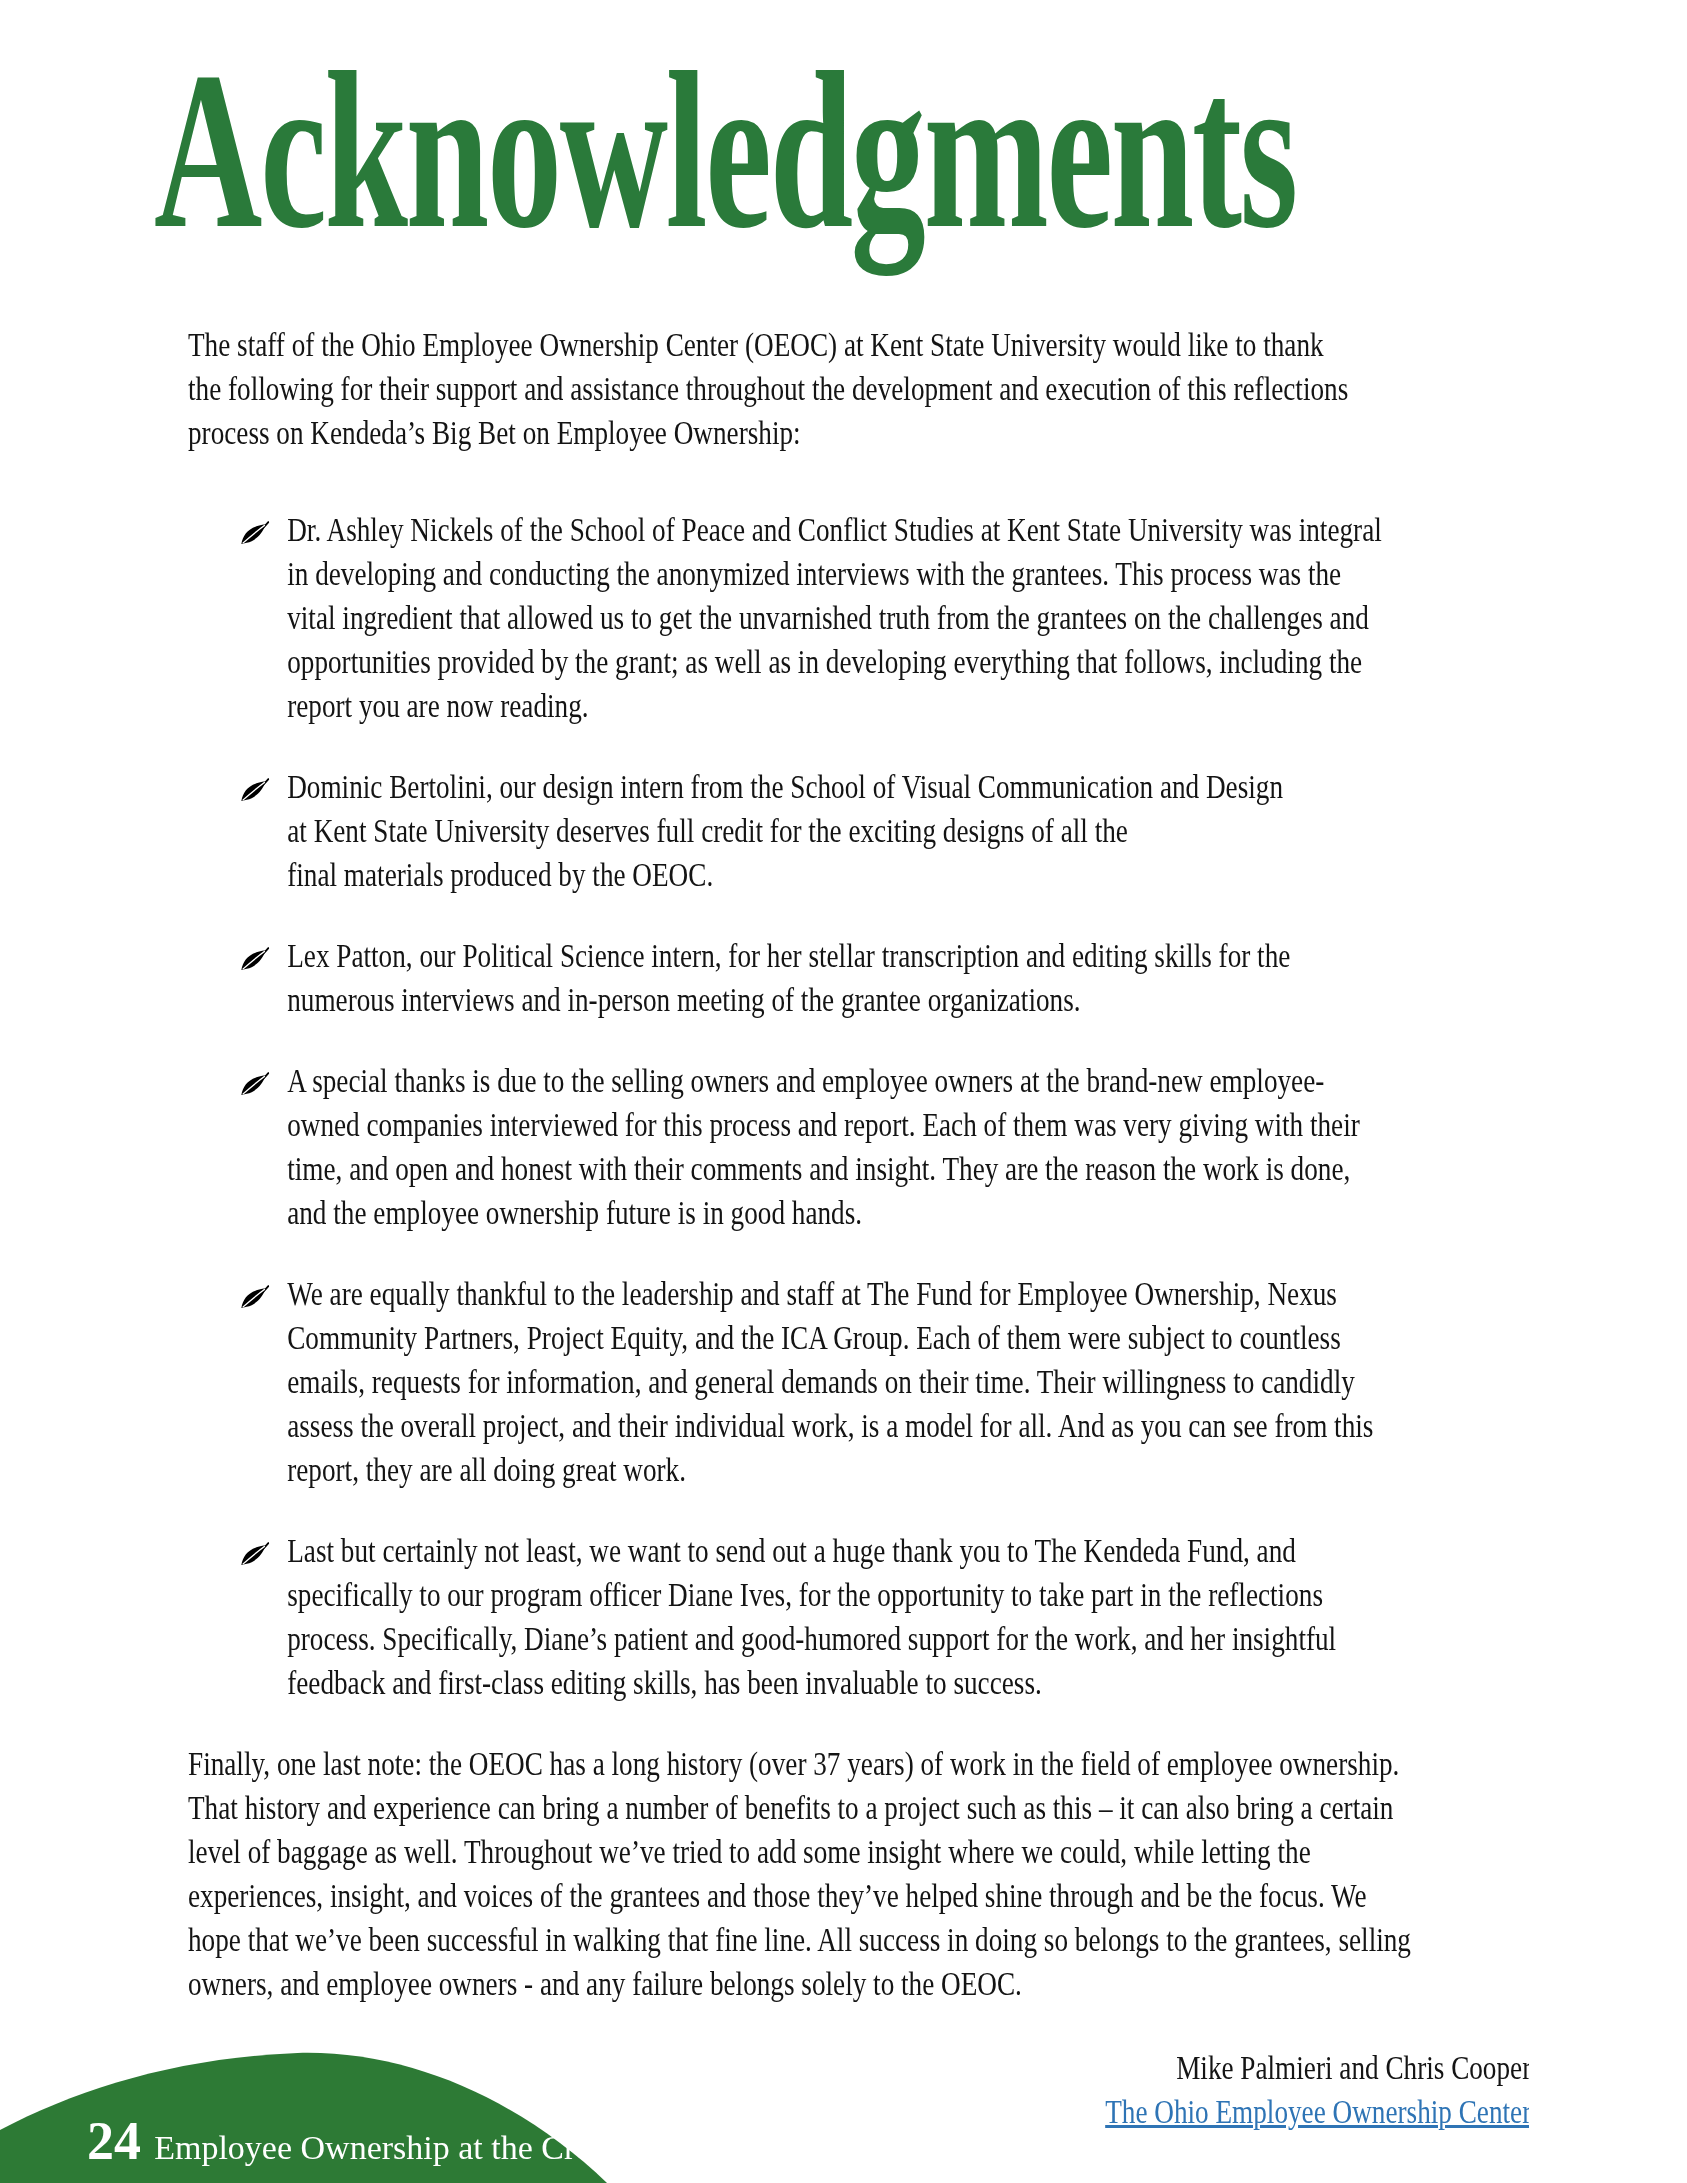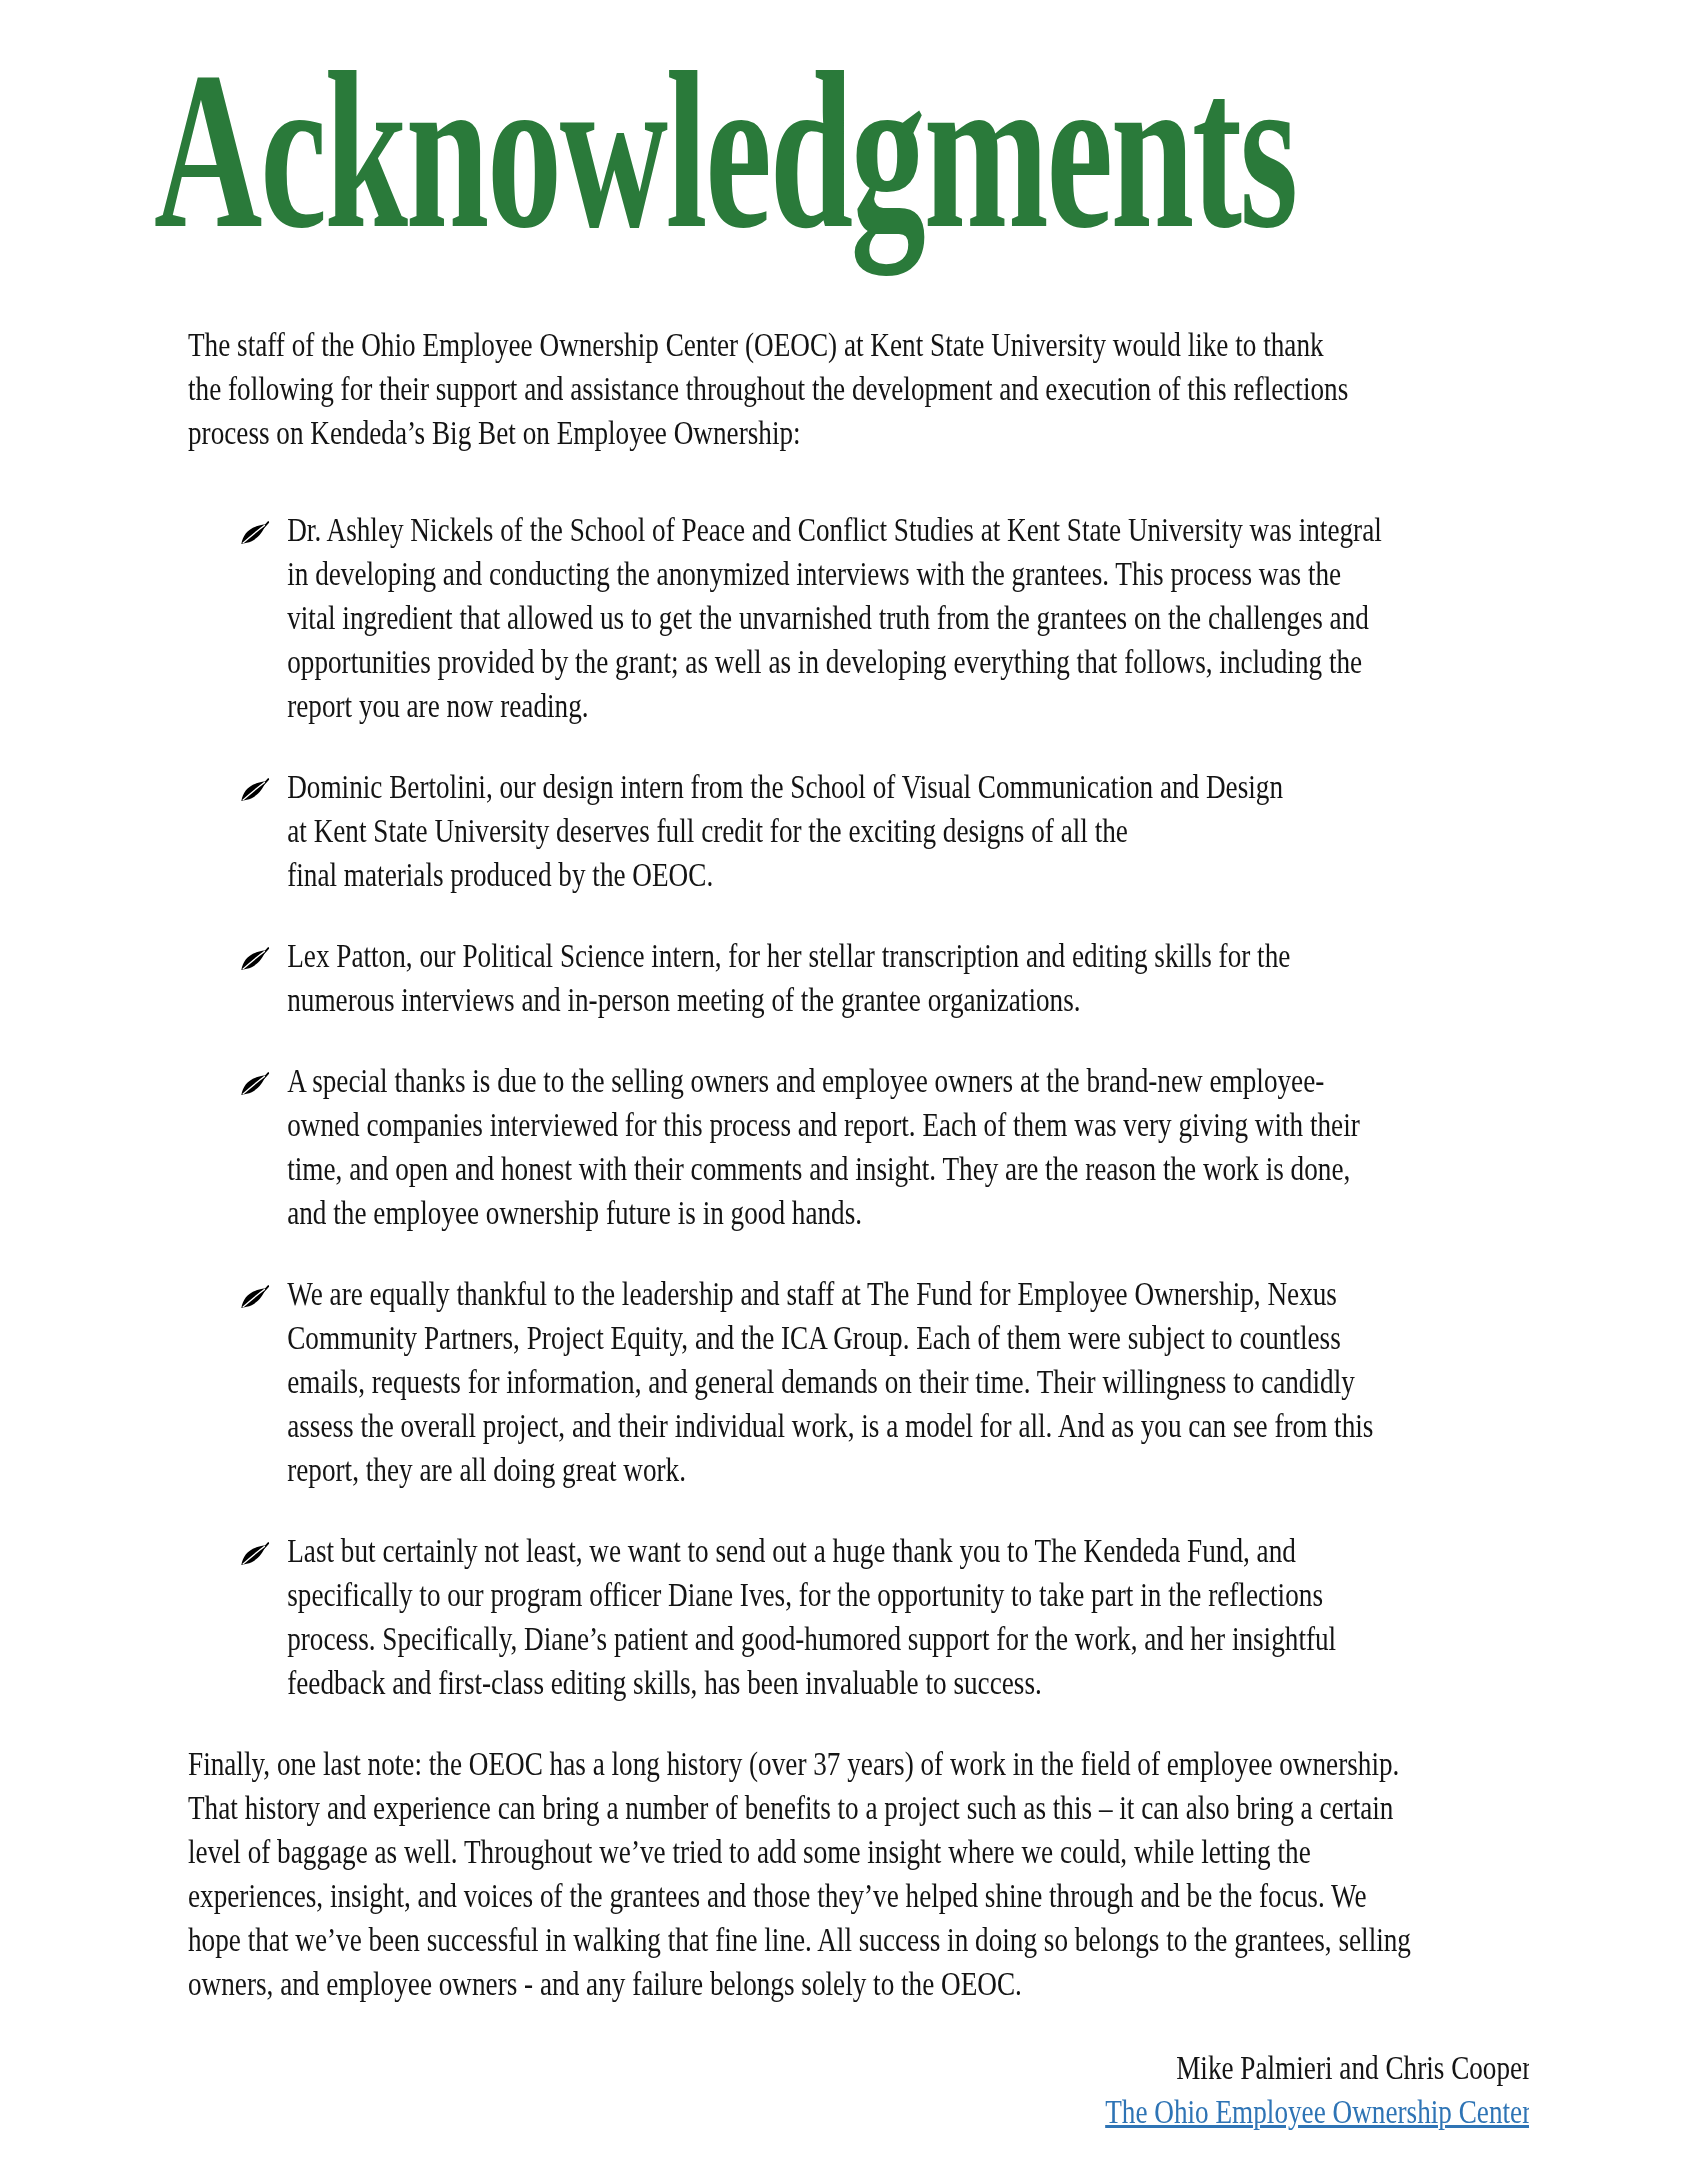--- a/index.html
+++ b/index.html
@@ -200,15 +200,24 @@
 experiences, insight, and voices of the grantees and those they’ve helped shine through and be the focus. We
 hope that we’ve been successful in walking that fine line. All success in doing so belongs to the grantees, selling
 owners, and employee owners - and any failure belongs solely to the OEOC.</p>
   </div>
 
   <div class="signature-wrap">
     <div class="signature-names">Mike Palmieri and Chris Cooper</div>
     <a class="signature-link" href="#">The Ohio Employee Ownership Center</a>
   </div>
 
+  <div class="footer">
+    <svg viewBox="0 0 980 205" preserveAspectRatio="none">
+      <path d="M0 205 L0 125 C120 62 270 16 450 9 C620 4 790 82 918 205 Z" fill="var(--footer_green)"></path>
+    </svg>
+    <div class="footer-text">
+      <span class="footer-page-number">24</span>
+      <span class="footer-book-title">Employee Ownership at the Crossroads</span>
+    </div>
+  </div>
 
 </div>
 
 
 </body></html>

